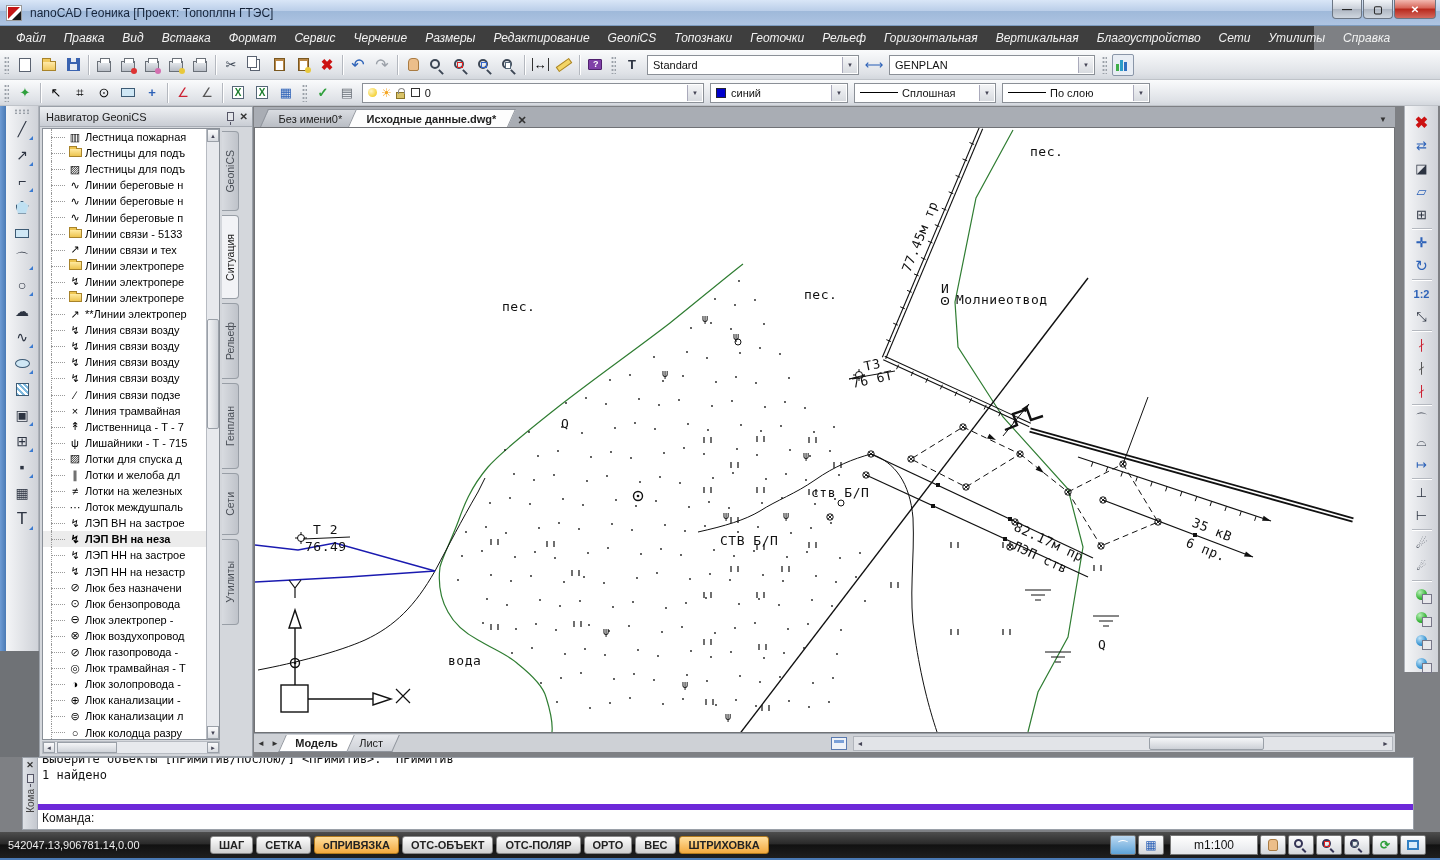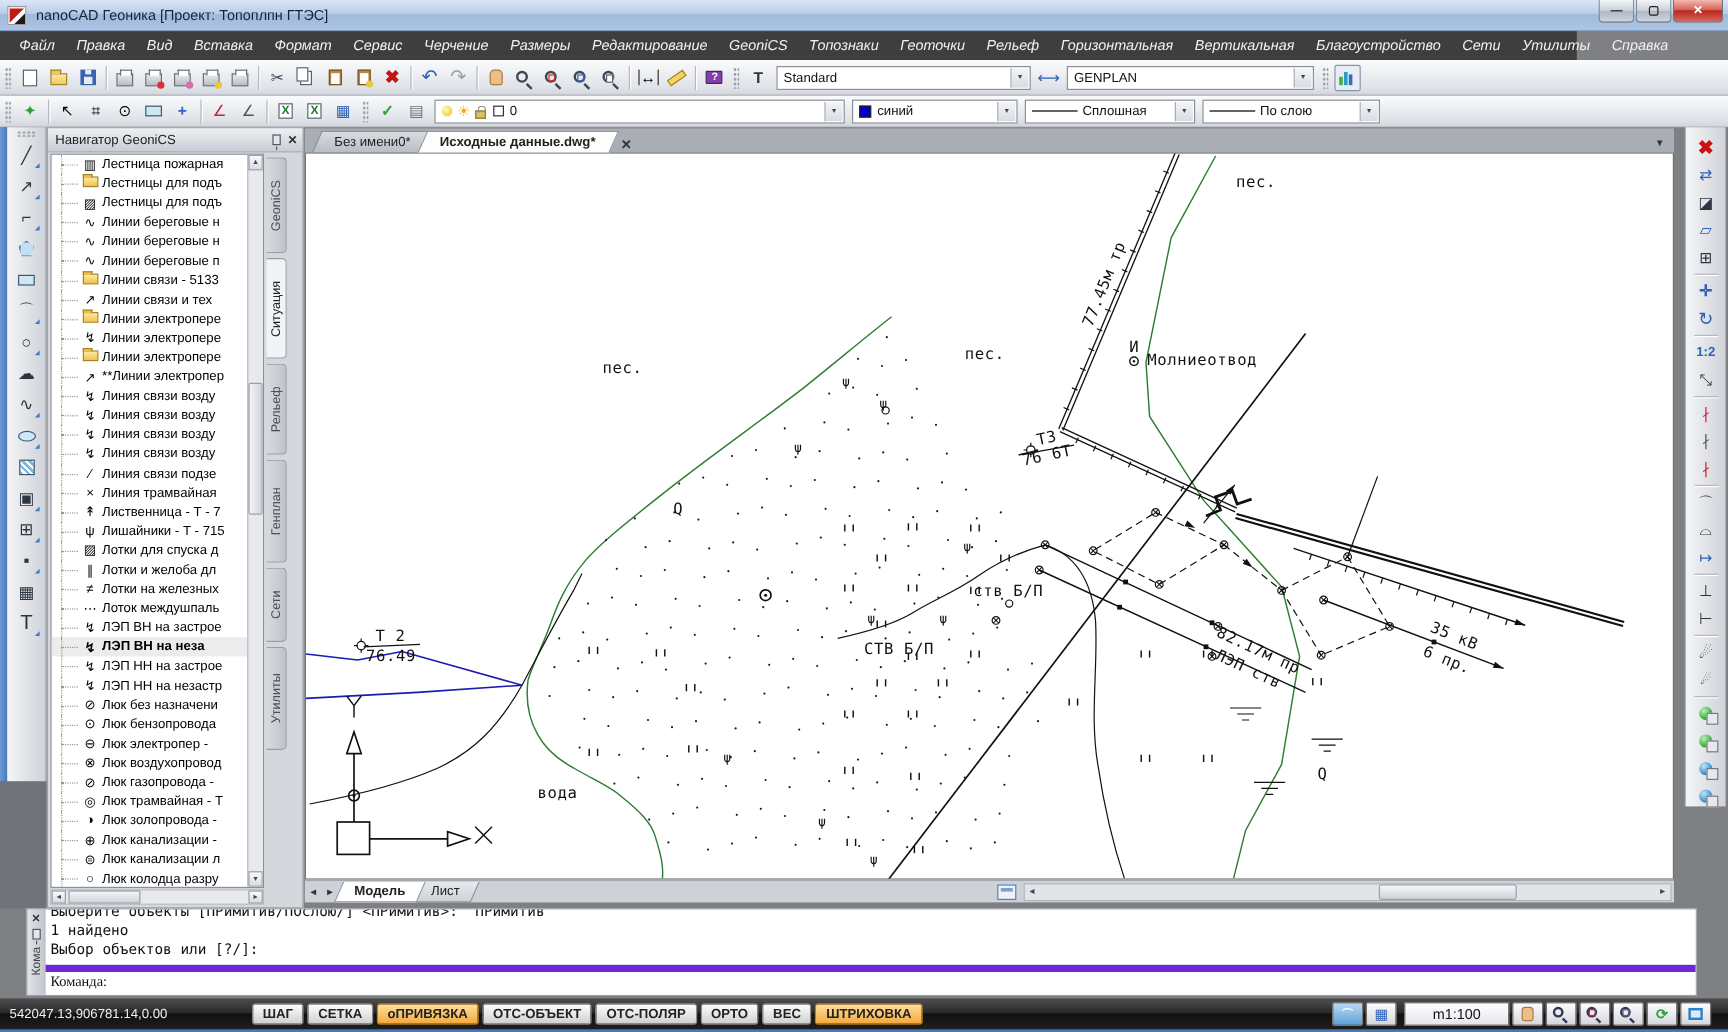--- a/index.html
+++ b/index.html
@@ -165,21 +165,21 @@
   
   #cmdwin{left:22px;top:757px;width:1392px;height:73px;background:#e2e4e9;border:1px solid #9aa0a8;display:flex;}
   #cmd-side{width:15px;background:linear-gradient(90deg,#dfe2e7,#c4c8cf);border-right:1px solid #a8adb5;
     display:flex;flex-direction:column;align-items:center;padding-top:2px;font-size:9px;color:#333;}
   #cmd-side .vlabel{writing-mode:vertical-rl;transform:rotate(180deg);font-size:10px;color:#444;margin-top:6px;}
   #cmd-body{flex:1;display:flex;flex-direction:column;background:#fff;}
   #cmd-hist{flex:1;overflow:hidden;font-family:"DejaVu Sans Mono",monospace;font-size:12px;color:#111;
     padding:0 4px;border-bottom:6px solid #6d28d9;position:relative;}
   #cmd-hist .hline{line-height:16px;white-space:pre;}
   #cmd-hist .clip{margin-top:-7px;}
-  #cmd-input{height:19px;font-family:Liberation Serif, serif;font-size:12px;color:#111;padding:1px 4px;}
+  #cmd-input{height:19px;font-family:Liberation Sans, sans-serif;font-size:12px;color:#111;padding:1px 4px;}
 
   
   #statusbar{left:0;top:832px;width:1440px;height:26px;
     background:linear-gradient(180deg,#4e4e4e,#2a2a2a 45%,#111 50%,#1f1f1f);display:flex;align-items:center;}
   #coords{color:#eee;font-size:11px;padding:0 14px 0 8px;min-width:210px;}
   .toggle{font-size:11px;font-weight:bold;color:#222;padding:2px 8px;margin-right:3px;border-radius:3px;
     background:linear-gradient(180deg,#fefefe,#cfcfcf);border:1px solid #888;text-align:center;}
   .toggle.on{background:linear-gradient(180deg,#ffdf9e,#f2a93e);border-color:#b27b1e;}
   #sb-right{margin-left:auto;display:flex;align-items:center;padding-right:14px;}
   .sb-btn{width:26px;height:20px;margin-left:2px;border:1px solid #777;border-radius:2px;
@@ -1103,21 +1103,20 @@
 <div id="cmdwin" class="abs">
   <div id="cmd-side">
     <span style="font-weight:bold">✕</span>
     <span class="pin-icon" style="margin:4px 0 0 0"></span>
     <span class="vlabel">Кома</span>
   </div>
   <div id="cmd-body">
     <div id="cmd-hist">
         <div class="hline clip">Выберите объекты [ПРимитив/ПОслою/] &lt;ПРимитив&gt;:  ПРимитив</div>
         <div class="hline">1 найдено</div>
-        <div class="hline">Выбор объектов или [?/]:</div>
       </div>
     <div id="cmd-input">Команда:</div>
   </div>
 </div>
 
 <div id="statusbar" class="abs">
   <span id="coords">542047.13,906781.14,0.00</span>
   <span id="toggles" style="display:flex">
       <span class="toggle">ШАГ</span>
       <span class="toggle">СЕТКА</span>

